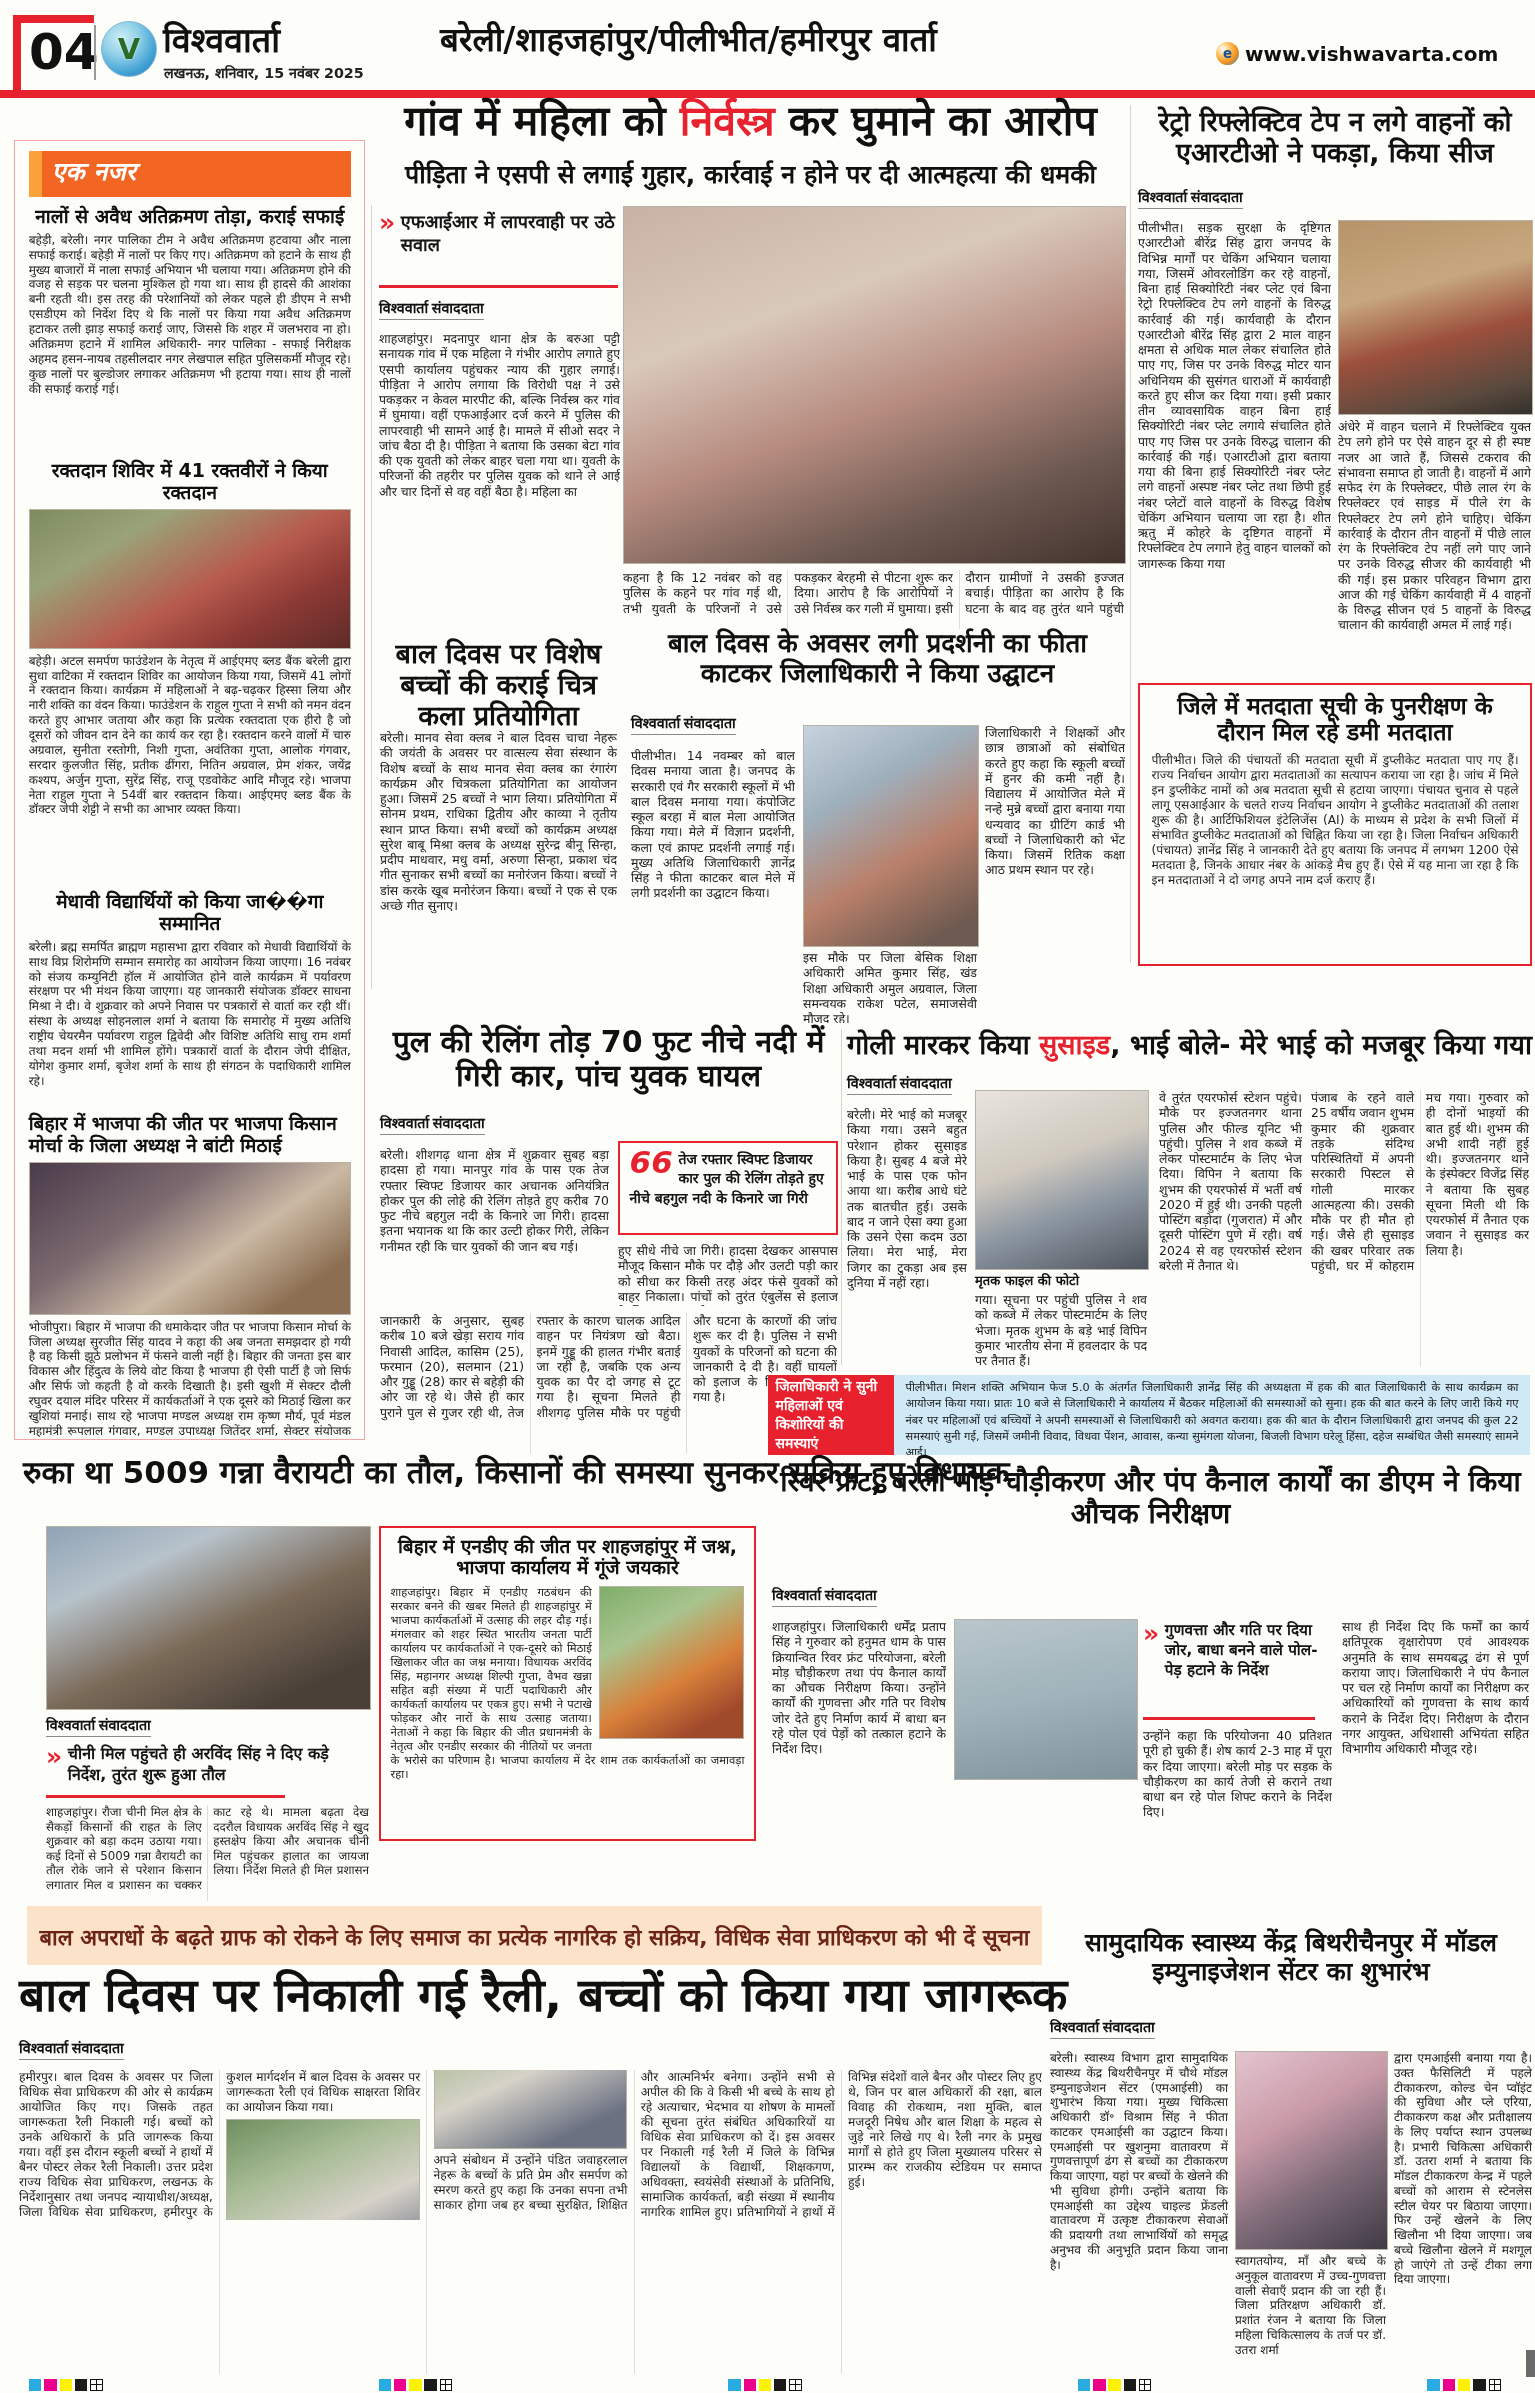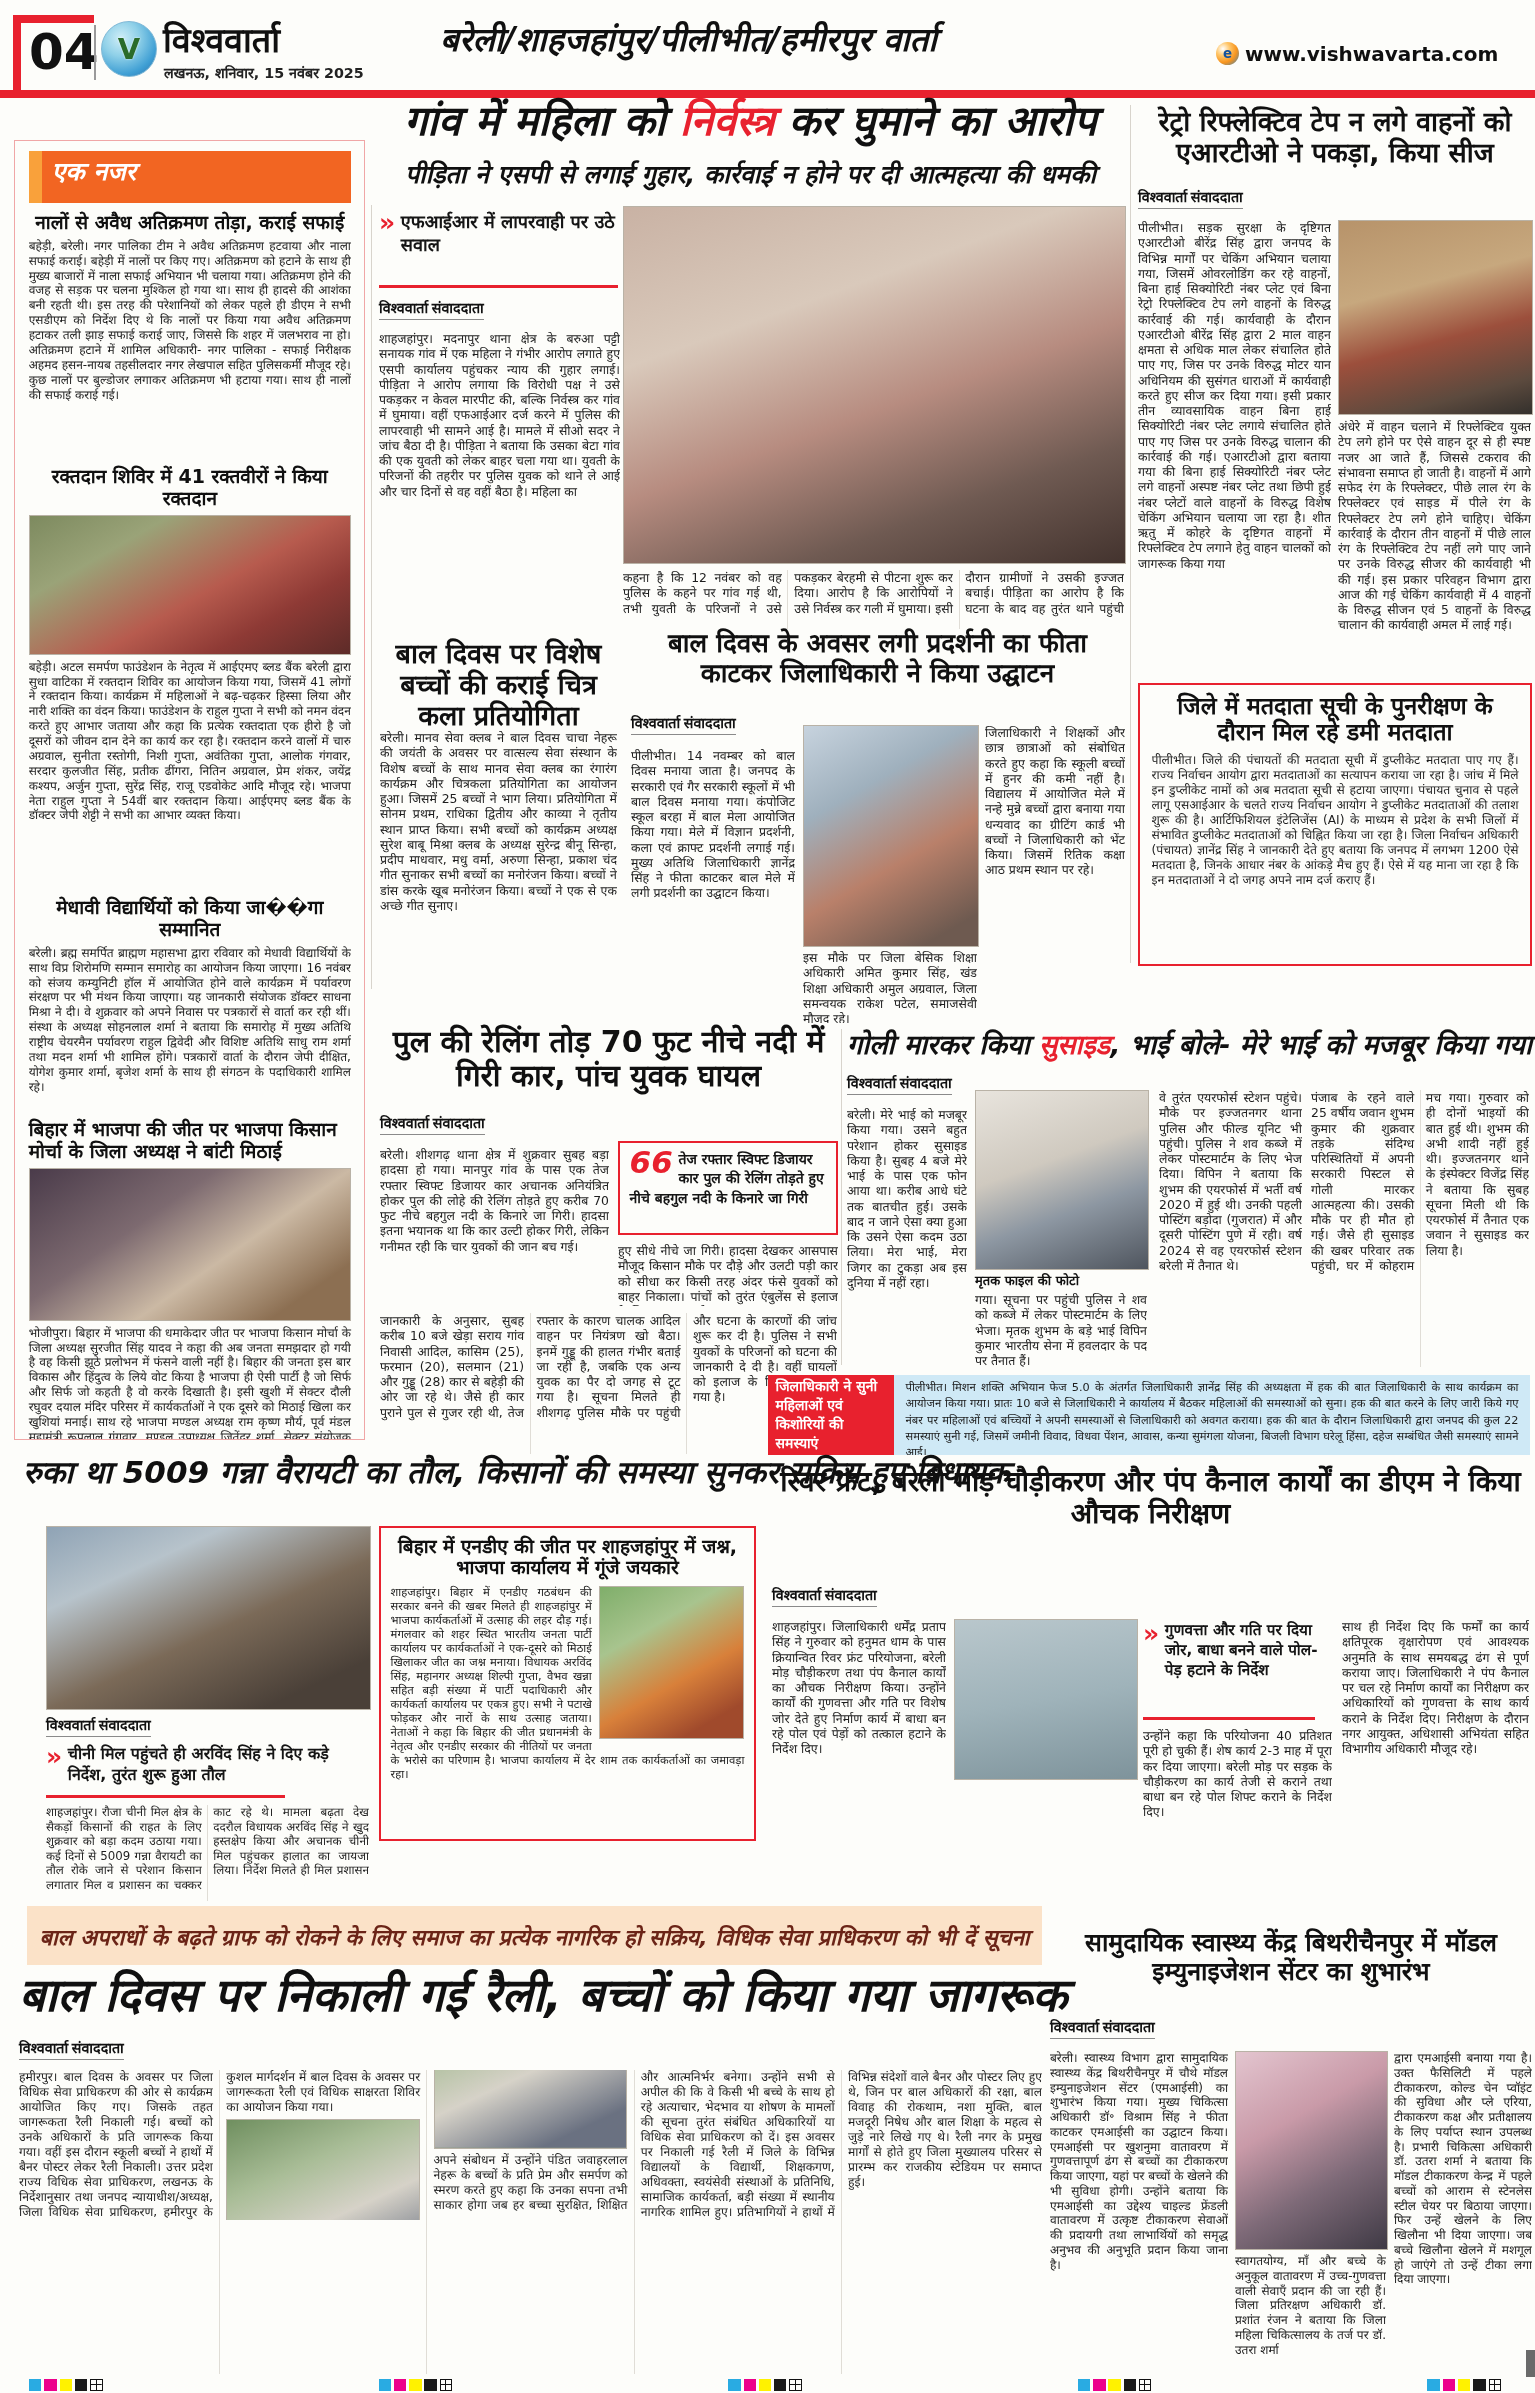--- a/index.html
+++ b/index.html
@@ -1,21 +1,21 @@
 <!DOCTYPE html>
 <html><head>
 <meta charset="utf-8">
 <style>
   html,body{margin:0;padding:0;background:#e9e7e2;}
   #page{position:relative;width:1535px;height:2394px;background:#fdfdfa;margin:0 auto;
         font-family:"DejaVu Sans","Liberation Sans",sans-serif;overflow:hidden;color:#1b1b1b;}
   .abs{position:absolute;}
   .hl{font-weight:bold;color:#101010;line-height:1.14;}
   .ctr{text-align:center;}
-  .nw{white-space:nowrap;font-style:italic;}
+  .nw{white-space:nowrap;}
   .red{color:#e8212e;}
   .body{font-size:12.4px;line-height:1.23;text-align:justify;color:#1d1d1d;overflow:hidden;}
   .byline{font-weight:bold;font-size:14.3px;color:#111;border-bottom:1.9px solid #8a8a8a;padding-bottom:1.9px;display:inline-block;font-family:Liberation Serif, serif;}
   .kicker{display:flex;gap:5.7px;align-items:flex-start;}
   .chev{color:#e8212e;font-weight:bold;font-size:25px;line-height:1;}
   .kick-t{font-weight:bold;font-size:18px;line-height:1.3;color:#151515;}
   .redrule{background:#e8212e;height:2.9px;}
   .photo{position:absolute;border:1px solid #b9b2a6;}
   .cap{font-weight:bold;font-size:13px;color:#111;}
   .cols2{column-count:2;column-gap:11.5px;column-rule:1px solid #e0ddd6;}
@@ -33,21 +33,21 @@
   .ph-nda{background:linear-gradient(150deg,#7fae6a 0%,#a8c48e 30%,#d8803a 60%,#a04a2c 85%);}
   .ph-canal{background:linear-gradient(170deg,#b9c7cc 0%,#9fb3ba 50%,#7e939b 100%);}
   .ph-rally{background:linear-gradient(155deg,#6f8f5f 0%,#a9bd97 30%,#d6d2c8 55%,#6a7181 85%);}
   .ph-mic{background:linear-gradient(150deg,#e3c5cf 0%,#c99aa8 35%,#7e6a78 65%,#3f3a45 100%);}
   .box-red{border:2.4px solid #e8212e;}
   .quote66{color:#e8212e;font-weight:900;font-size:31px;line-height:.9;font-style:italic;}
   .reg-sq{display:inline-block;width:12.4px;height:12.4px;margin-right:2.9px;}
   .reg-grid{display:inline-block;width:12.4px;height:12.4px;border:1.4px solid #111;box-sizing:border-box;
     background:linear-gradient(#111,#111) center/100% 1.4px no-repeat,linear-gradient(#111,#111) center/1.4px 100% no-repeat;}
   .eknajar{background:linear-gradient(90deg,#f9a13b 0,#f9a13b 13.4px,#f26522 13.4px);color:#fff;
-    font-weight:bold;font-style:italic;font-size:25px;line-height:42px;padding-left:23px;height:52px;}
+    font-weight:bold;font-style:italic;font-size:25px;line-height:42px;padding-left:23px;height:46px;}
   .lb-h{font-weight:bold;font-size:19px;line-height:1.15;color:#101010;margin:9.6px 0 4.8px;}
   .lb-b{font-size:12px;line-height:1.24;text-align:justify;color:#1d1d1d;}
 </style>
 </head>
 <body>
 
 <div id="page">
 
   <div class="abs" style="left:13.4px;top:15.3px;width:73px;height:71px;border-top:8.6px solid #e8212e;border-left:8.6px solid #e8212e;"></div>
   <div class="abs" style="left:29px;top:23px;font-size:50px;font-weight:bold;color:#111;">04</div>

